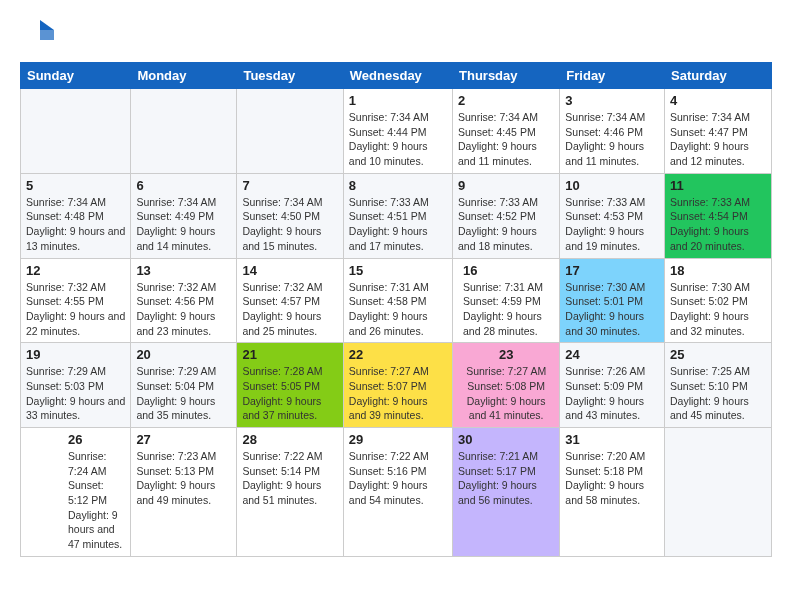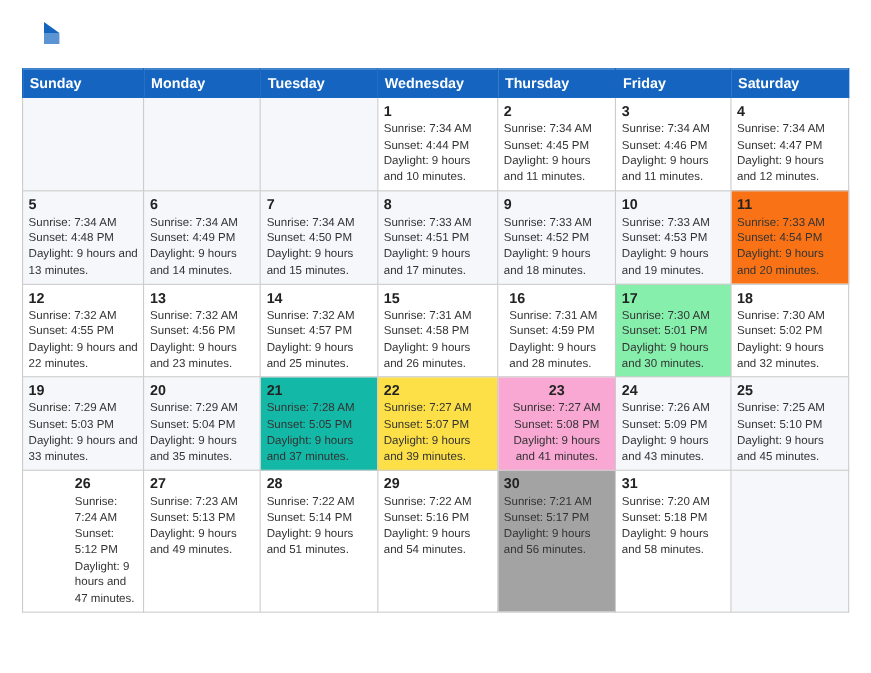--- a/index.html
+++ b/index.html
@@ -200,21 +200,21 @@
             <div class="day-info" style="white-space: pre-line;">Sunrise: 7:33 AM
 Sunset: 4:52 PM
 Daylight: 9 hours and 18 minutes.</div>
           </td>
           <td style="background: rgb(245, 247, 250);">
             <span class="day-num">10</span>
             <div class="day-info" style="white-space: pre-line;">Sunrise: 7:33 AM
 Sunset: 4:53 PM
 Daylight: 9 hours and 19 minutes.</div>
           </td>
-          <td style="background: #f97316;">
+          <td style="background: #22c55e;">
             <span class="day-num">11</span>
             <div class="day-info" style="white-space: pre-line;">Sunrise: 7:33 AM
 Sunset: 4:54 PM
 Daylight: 9 hours and 20 minutes.</div>
           </td>
         </tr>
         <tr>
           <td style="background: rgb(255, 255, 255);">
             <span class="day-num">12</span>
             <div class="day-info" style="white-space: pre-line;">Sunrise: 7:32 AM
@@ -238,21 +238,21 @@
             <div class="day-info" style="white-space: pre-line;">Sunrise: 7:31 AM
 Sunset: 4:58 PM
 Daylight: 9 hours and 26 minutes.</div>
           </td>
           <td style="background: rgb(255, 255, 255); padding-left: 10px;">
             <span class="day-num">16</span>
             <div class="day-info" style="white-space: pre-line;">Sunrise: 7:31 AM
 Sunset: 4:59 PM
 Daylight: 9 hours and 28 minutes.</div>
           </td>
-          <td style="background: #86efac;">
+          <td style="background: #7dd3fc;">
             <span class="day-num">17</span>
             <div class="day-info" style="white-space: pre-line;">Sunrise: 7:30 AM
 Sunset: 5:01 PM
 Daylight: 9 hours and 30 minutes.</div>
           </td>
           <td style="background: rgb(255, 255, 255);">
             <span class="day-num">18</span>
             <div class="day-info" style="white-space: pre-line;">Sunrise: 7:30 AM
 Sunset: 5:02 PM
 Daylight: 9 hours and 32 minutes.</div>
@@ -264,21 +264,21 @@
             <div class="day-info" style="white-space: pre-line;">Sunrise: 7:29 AM
 Sunset: 5:03 PM
 Daylight: 9 hours and 33 minutes.</div>
           </td>
           <td style="background: rgb(245, 247, 250);">
             <span class="day-num">20</span>
             <div class="day-info" style="white-space: pre-line;">Sunrise: 7:29 AM
 Sunset: 5:04 PM
 Daylight: 9 hours and 35 minutes.</div>
           </td>
-          <td style="background: #14b8a6; margin-left: 28px;">
+          <td style="background: #84cc16; margin-left: 28px;">
             <span class="day-num">21</span>
             <div class="day-info" style="white-space: pre-line;">Sunrise: 7:28 AM
 Sunset: 5:05 PM
 Daylight: 9 hours and 37 minutes.</div>
           </td>
           <td style="background: #fde047;">
             <span class="day-num">22</span>
             <div class="day-info" style="white-space: pre-line;">Sunrise: 7:27 AM
 Sunset: 5:07 PM
 Daylight: 9 hours and 39 minutes.</div>
@@ -320,21 +320,21 @@
             <div class="day-info" style="white-space: pre-line;">Sunrise: 7:22 AM
 Sunset: 5:14 PM
 Daylight: 9 hours and 51 minutes.</div>
           </td>
           <td style="background: rgb(255, 255, 255);">
             <span class="day-num">29</span>
             <div class="day-info" style="white-space: pre-line;">Sunrise: 7:22 AM
 Sunset: 5:16 PM
 Daylight: 9 hours and 54 minutes.</div>
           </td>
-          <td style="background: #a3a3a3;">
+          <td style="background: #c4b5fd;">
             <span class="day-num">30</span>
             <div class="day-info" style="white-space: pre-line;">Sunrise: 7:21 AM
 Sunset: 5:17 PM
 Daylight: 9 hours and 56 minutes.</div>
           </td>
           <td style="background: rgb(255, 255, 255);">
             <span class="day-num">31</span>
             <div class="day-info" style="white-space: pre-line;">Sunrise: 7:20 AM
 Sunset: 5:18 PM
 Daylight: 9 hours and 58 minutes.</div>

